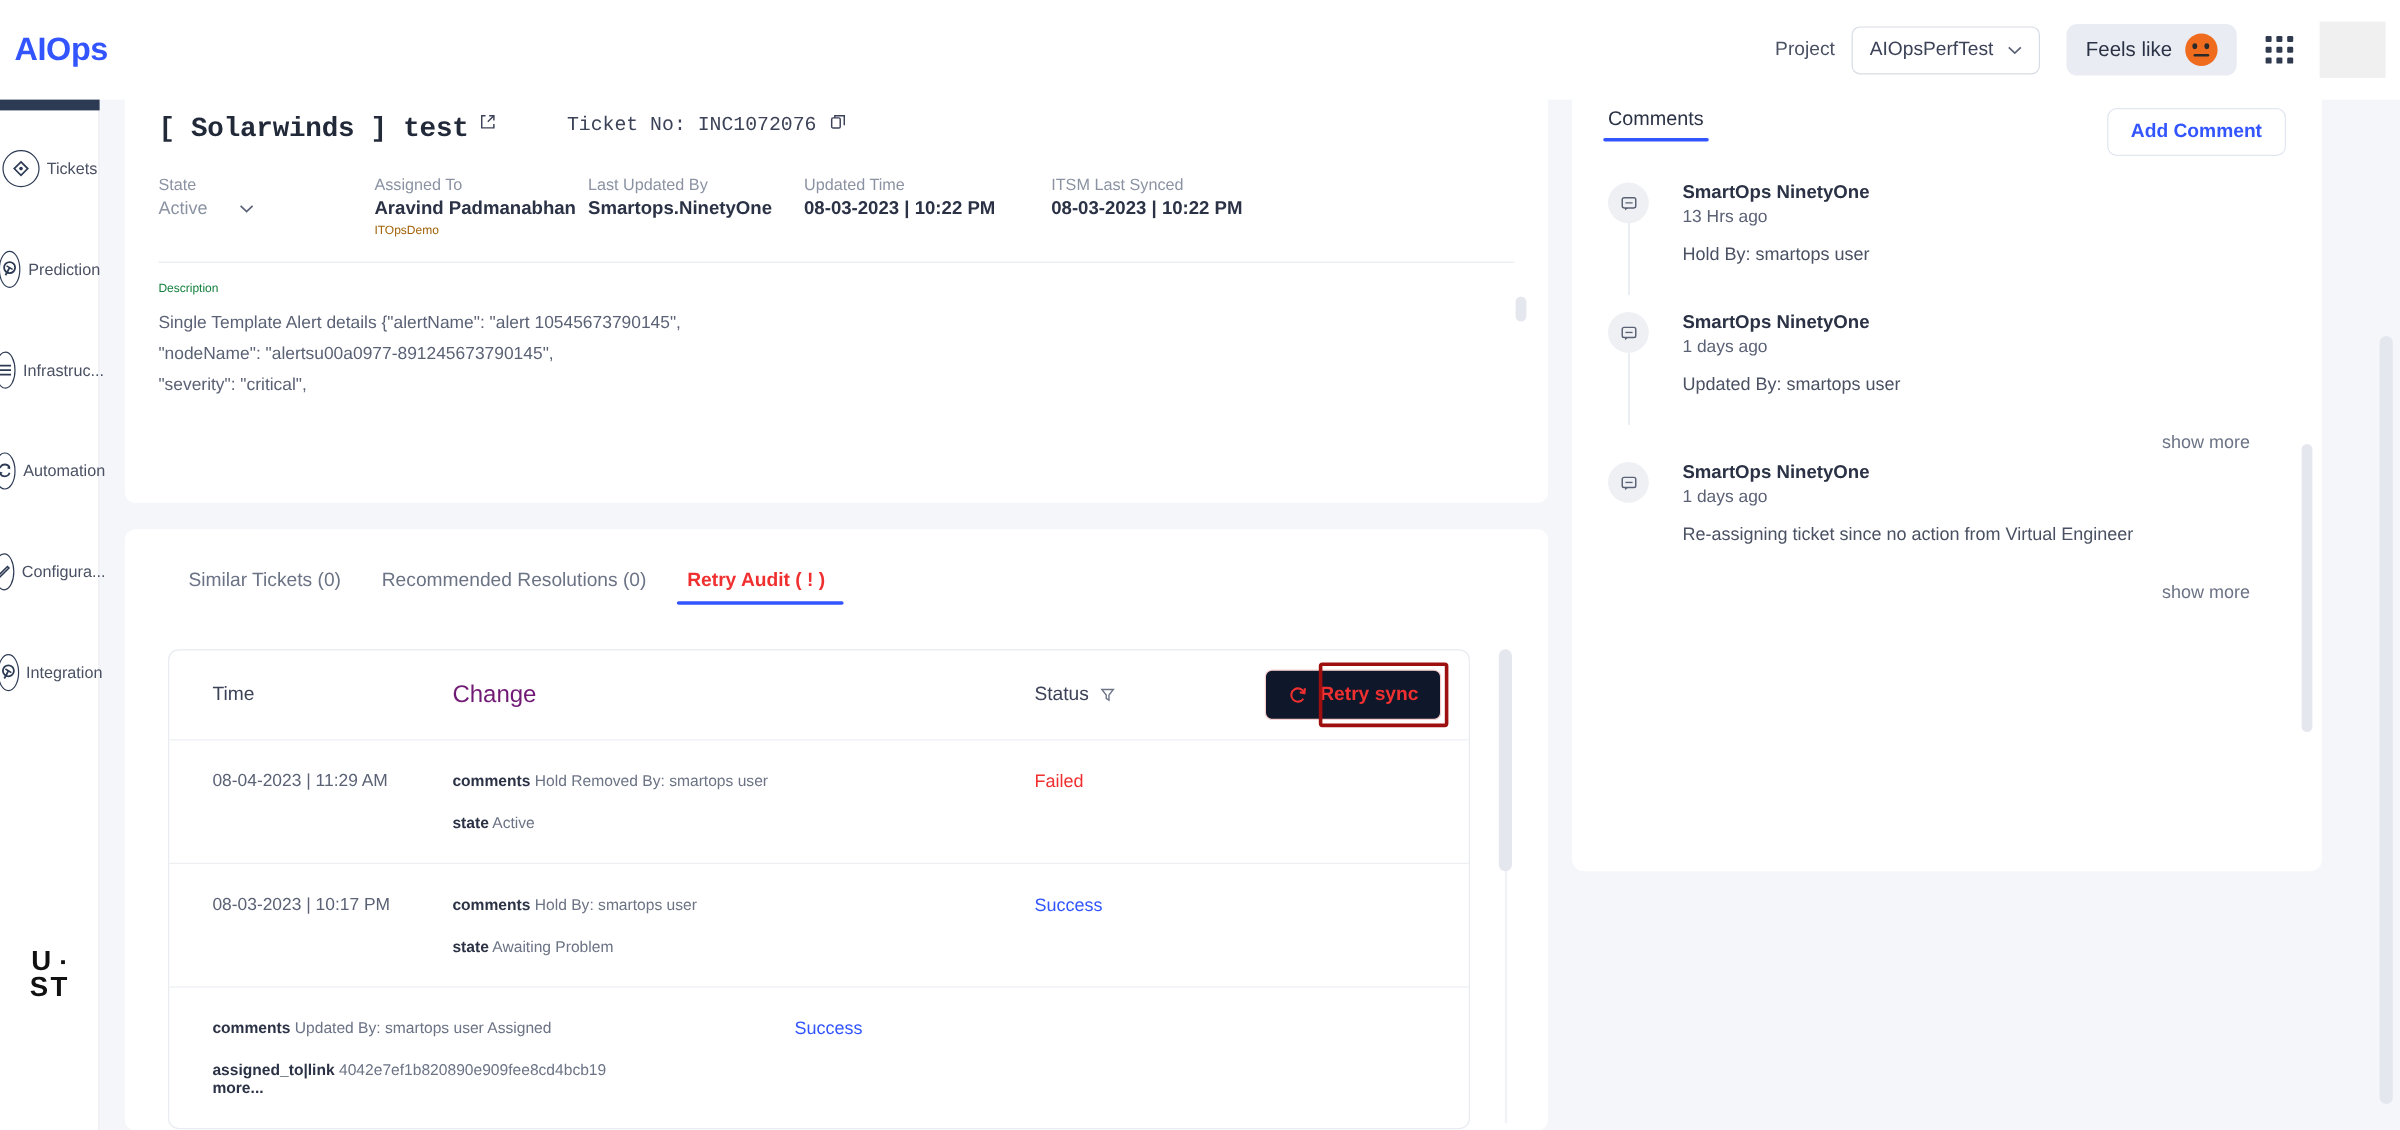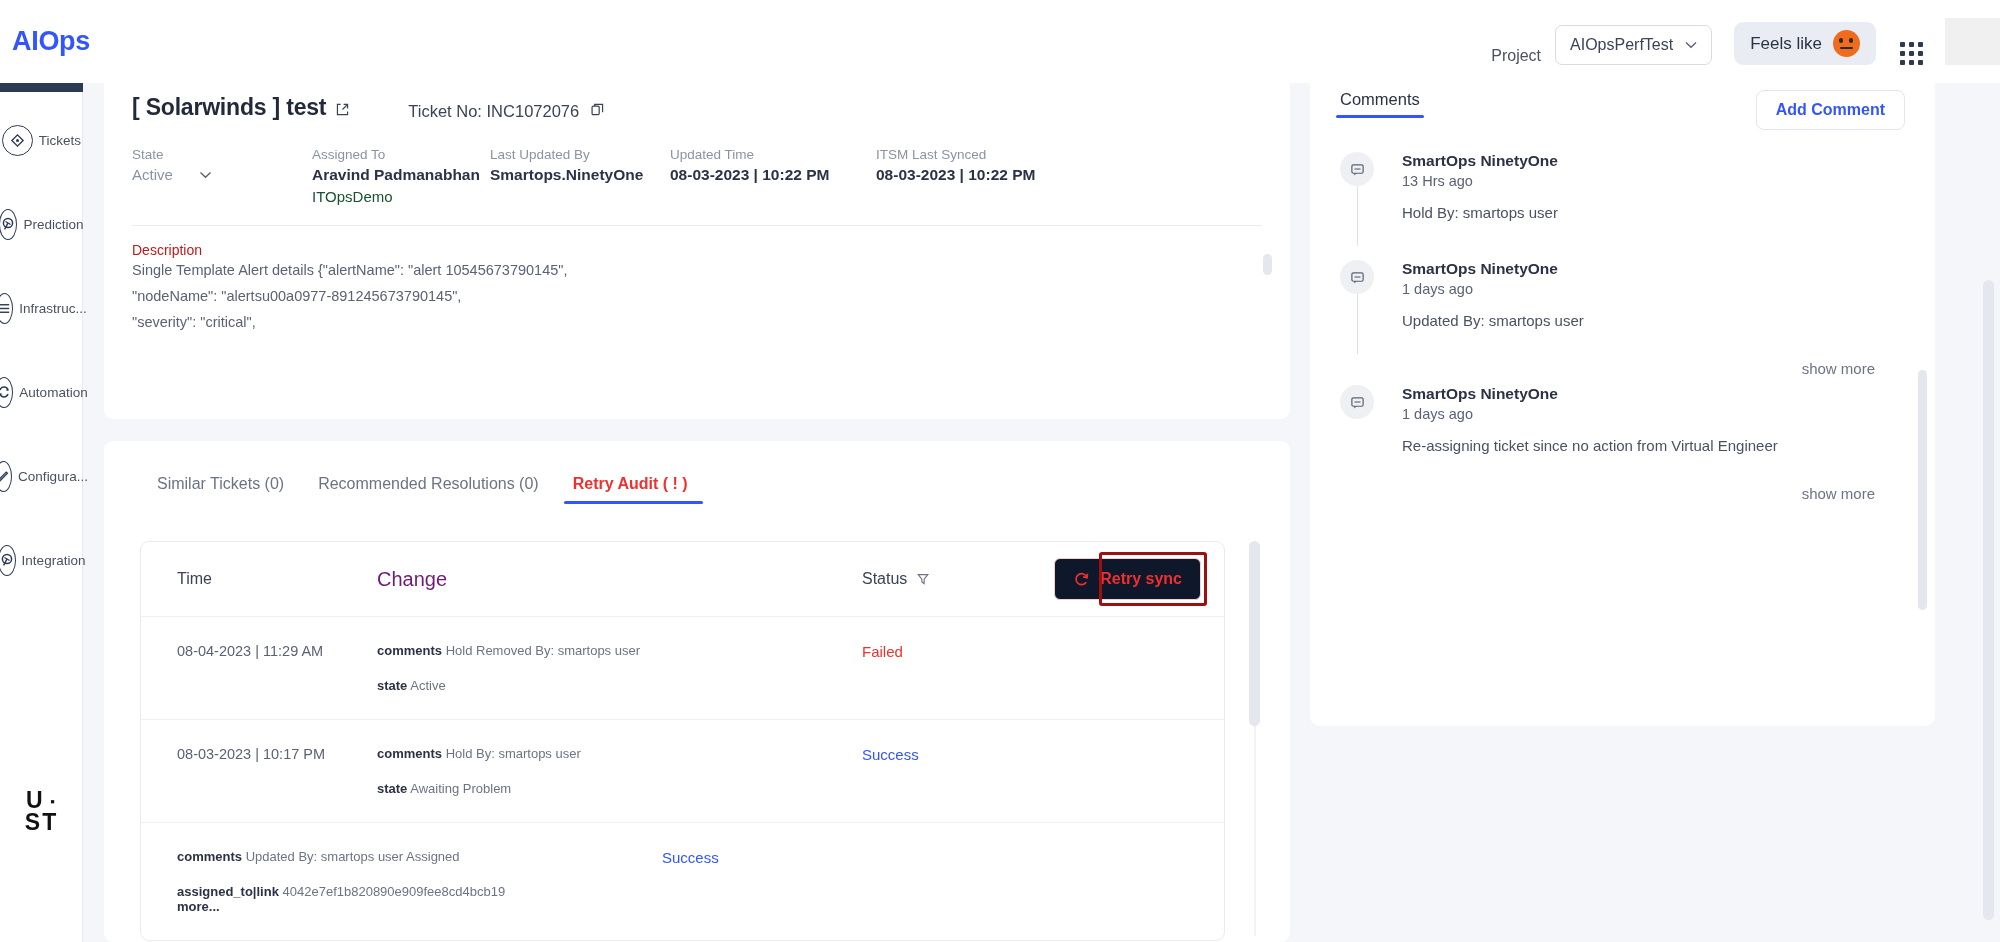--- a/index.html
+++ b/index.html
@@ -19,21 +19,21 @@
   .brand{
     width:102px;text-align:center;font-size:27px;font-weight:bold;
     color:#3355ff;letter-spacing:-.3px;
   }
   .searchbox{
     width:510px;height:43px;border:1.3px solid #b9c0cc;border-radius:22px;
     display:flex;align-items:center;padding:0 16px;background:#fff;
   }
   .searchbox svg{flex:0 0 auto;margin-right:9px;}
   .searchbox .ph{color:#9aa2b0;font-size:17px;}
-  .topright{margin-left:auto;display:flex;align-items:flex-end;gap:0;padding-right:0;}
+  .topright{margin-left:auto;display:flex;align-items:center;gap:0;padding-right:12px;}
   .proj-label{font-size:16px;color:#4a5163;margin-right:14px;}
   .proj-select{
     height:40px;min-width:152px;border:1.2px solid #d7dce4;border-radius:7px;
     display:flex;align-items:center;justify-content:center;gap:12px;
     padding:0 14px;font-size:16px;color:#3c4257;background:#fff;
   }
   .feels{
     height:43px;background:#e9edf3;border-radius:9px;display:flex;align-items:center;
     gap:11px;padding:0 16px;margin-left:22px;font-size:17px;color:#2b3245;font-weight:500;
   }
@@ -74,39 +74,39 @@
     position:absolute;bottom:110px;left:0;width:83px;text-align:center;
     font-size:23px;font-weight:bold;color:#111;line-height:20px;letter-spacing:2px;
   }
   .ust small{font-size:13px;vertical-align:middle;}
 
   
   .main{position:absolute;left:83px;top:70px;width:1227px;height:872px;overflow:hidden;}
 
   .ticket-card{position:absolute;left:21px;top:0;width:1186px;height:349px;
     background:#fff;border-radius:0 0 9px 9px;}
-  .tk-title-row{display:flex;align-items:flex-end;padding:24px 28px 0 28px;gap:0;}
+  .tk-title-row{display:flex;align-items:flex-start;padding:24px 28px 0 28px;gap:0;font-family:Liberation Mono, monospace;}
   .tk-title{font-size:23px;font-weight:bold;color:#222a3a;letter-spacing:-.2px;}
   .ext-link{margin-left:9px;cursor:pointer;}
   .tk-no{margin-left:58px;font-size:16.5px;color:#3c4257;}
   .copy-ico{margin-left:11px;cursor:pointer;}
 
   .meta-row{display:flex;padding:26px 28px 0 28px;}
   .meta{display:flex;flex-direction:column;gap:4px;}
   .meta .k{font-size:13.5px;color:#8b93a3;}
   .meta .v{font-size:15.5px;color:#2b3245;font-weight:bold;}
   .meta .v.light{font-weight:normal;color:#8b93a3;font-size:15px;}
-  .meta .sub{font-size:15px;color:#14532d;}
+  .meta .sub{font-size:10px;color:#a16207;}
   .state-val{display:flex;align-items:center;gap:26px;}
   .m1{width:180px;} .m2{width:178px;} .m3{width:180px;} .m4{width:206px;}
 
   .divider{height:1px;background:#e8ebf0;margin:20px 28px 0 28px;}
 
   .desc-wrap{padding:16px 28px 0 28px;position:relative;}
-  .desc-lbl{font-size:14px;color:#b91c1c;margin-bottom:0;}
+  .desc-lbl{font-size:10px;color:#15803d;margin-bottom:11px;}
   .desc-body{font-size:14.5px;color:#5b6275;line-height:1.78;height:82px;overflow:hidden;
     white-space:pre-line;}
   .desc-scroll{position:absolute;right:18px;top:28px;width:9px;height:21px;
     background:#e4e7ee;border-radius:5px;}
 
   .tabs-card{position:absolute;left:21px;top:371px;width:1186px;height:501px;
     background:#fff;border-radius:9px;}
   .tabs{display:flex;gap:0;padding:34px 0 0 36px;align-items:flex-end;}
   .tab{font-size:16px;color:#6b7385;padding:0 17px 11px 17px;cursor:pointer;position:relative;}
   .tab.active{color:#f03030;font-weight:bold;}

